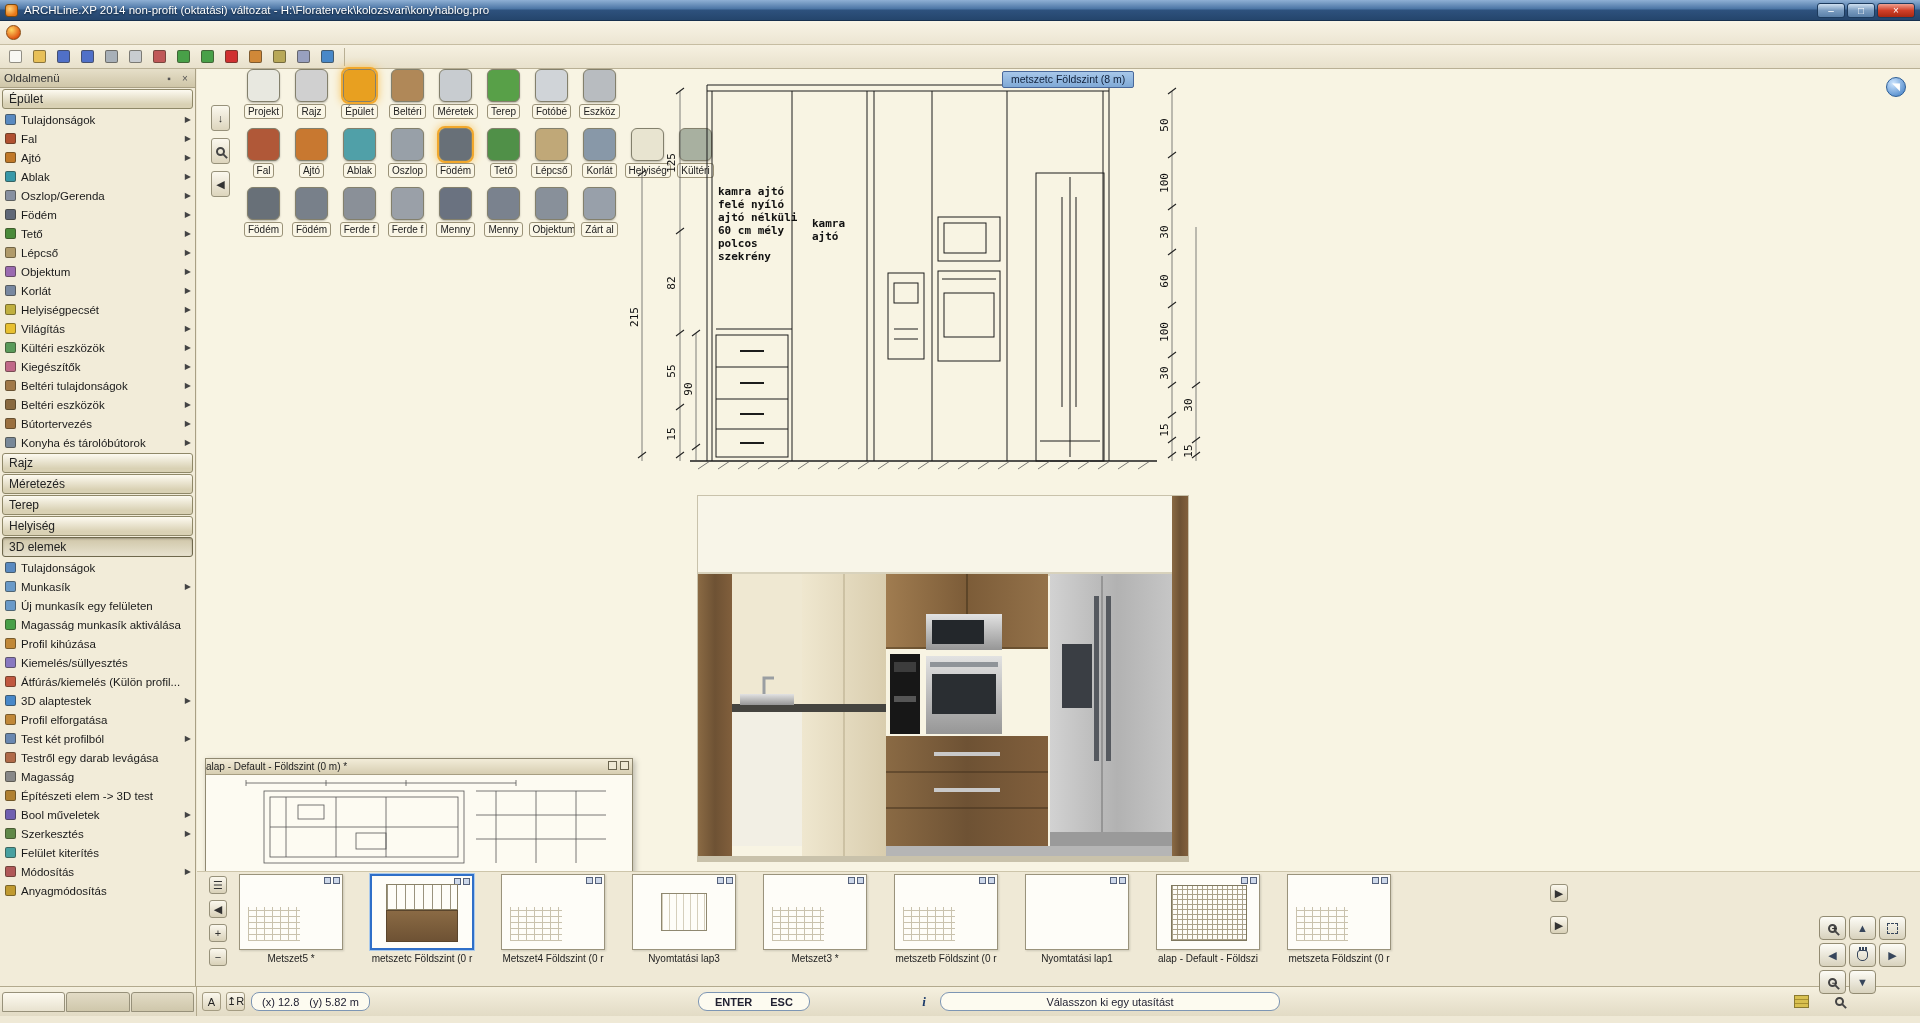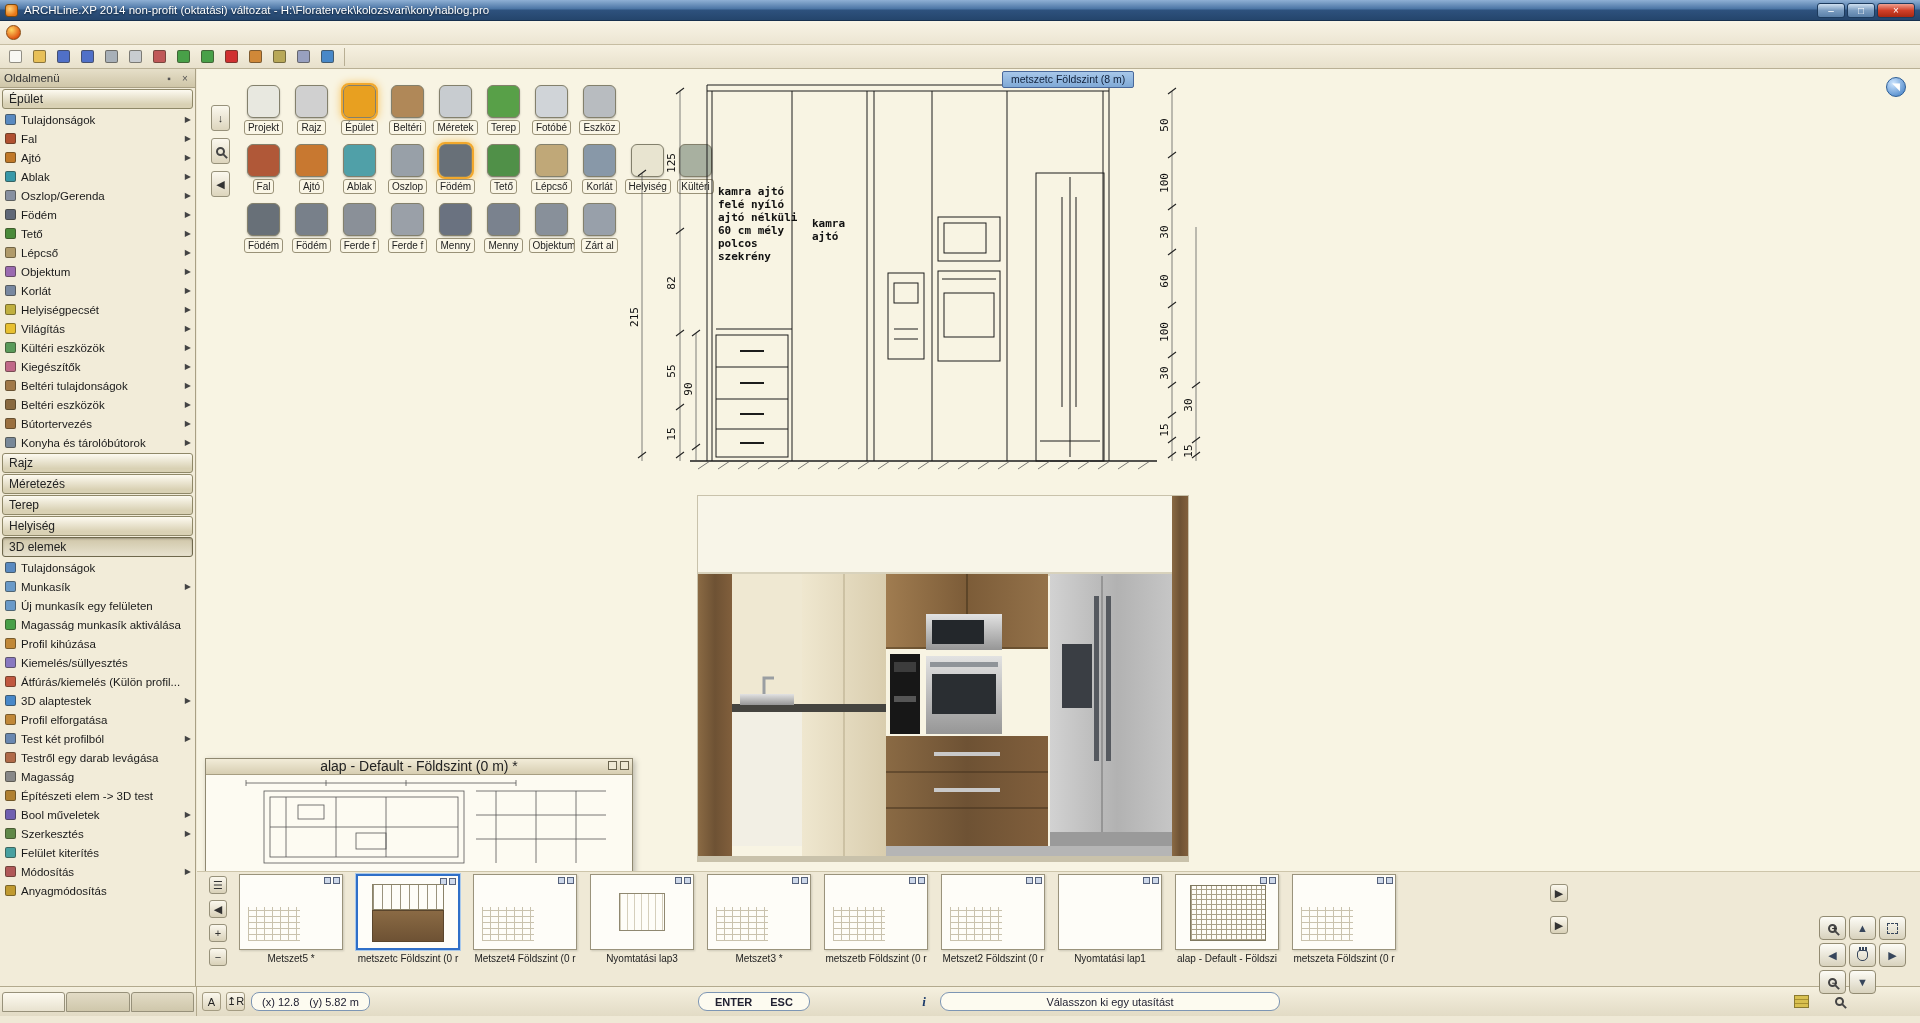--- a/index.html
+++ b/index.html
@@ -55,21 +55,21 @@
   .main{position:absolute;left:197px;top:69px;right:0;height:802px;background:#f8f4e3}
 
   
   .mini-tools{position:absolute;left:14px;top:36px;display:flex;flex-direction:column;gap:7px}
   .mini-btn{width:19px;height:26px;border:1px solid #97917a;border-radius:3px;background:linear-gradient(#fbf8ee,#ddd5bd);
     display:flex;align-items:center;justify-content:center;font-size:11px;color:#333}
   .mag{width:9px;height:9px;border:2px solid #444;border-radius:50%;position:relative;display:inline-block}
   .mag::after{content:"";position:absolute;width:6px;height:2px;background:#444;transform:rotate(45deg);right:-5px;bottom:-3px}
 
   
-  .palette{position:absolute;left:44px;top:16px}
+  .palette{position:absolute;left:44px;top:0}
   .pal-row{display:flex;gap:3px;margin-bottom:9px}
   .pal-btn{width:45px;display:flex;flex-direction:column;align-items:center;gap:2px;cursor:default}
   .pal-ic{width:33px;height:33px;border-radius:6px;border:1px solid #83806c;
     background-image:linear-gradient(rgba(255,255,255,.45),rgba(0,0,0,.18));box-shadow:0 1px 2px rgba(0,0,0,.25)}
   .pal-btn.selected .pal-ic{outline:2px solid #f2a82c;box-shadow:0 0 8px 2px #f6c35e}
   .pal-lb{max-width:46px;background:#faf6e6;border:1px solid #9a9278;border-radius:3px;font-size:10px;
     padding:0 3px;white-space:nowrap;overflow:hidden;color:#222;line-height:13px}
 
   
   .elevation{position:absolute;left:415px;top:4px;width:660px;height:402px}
@@ -81,30 +81,30 @@
   .render3d{position:absolute;left:501px;top:427px;width:490px;height:365px;box-shadow:0 0 0 1px #c9c2ab}
 
   .navround{position:absolute;right:14px;top:8px;width:20px;height:20px;border-radius:50%;
     background:radial-gradient(circle at 35% 30%,#cfe6ff,#5d93d0 75%);border:1px solid #2e5e96;
     color:#fff;font-size:10px;text-align:center;line-height:18px}
 
   
   .planwin{position:absolute;left:205px;top:758px;width:428px;height:120px;background:#fdfbf2;
     border:1px solid #8f public;border:1px solid #8f8870;box-shadow:2px 2px 6px rgba(0,0,0,.25);z-index:3}
   .planwin .pw-title{height:16px;background:linear-gradient(#f2ecd8,#d7ceb2);border-bottom:1px solid #a79e82;
-    font-size:14px;text-align:center;line-height:15px;color:#222;display:flex;align-items:center;justify-content:center;gap:8px}
+    font-size:10px;text-align:center;line-height:15px;color:#222;display:flex;align-items:center;gap:8px}
   .pw-icos{position:absolute;right:3px;top:2px;display:flex;gap:3px}
   .pw-icos span{width:9px;height:9px;border:1px solid #6a644e;background:#efe9d4;display:block}
 
   
   .thumbstrip{position:absolute;left:197px;top:871px;right:0;height:115px;background:#efe9d6;border-top:1px solid #cdc5aa;z-index:4}
   .strip-left{position:absolute;left:12px;top:4px;display:flex;flex-direction:column;gap:6px;align-items:center}
   .strip-btn{width:18px;height:18px;border:1px solid #97917a;border-radius:3px;background:linear-gradient(#fbf8ee,#d9d1b8);
     font-size:11px;color:#333;display:flex;align-items:center;justify-content:center}
-  .thumbs{position:absolute;left:42px;top:2px;display:flex;gap:13px}
+  .thumbs{position:absolute;left:42px;top:2px;display:flex;gap:27px}
   .thumb{width:104px;display:flex;flex-direction:column}
   .tcanvas{width:104px;height:76px;background:#fefdf8;border:1px solid #9a937c;position:relative;box-shadow:1px 1px 2px rgba(0,0,0,.15)}
   .thumb.selected .tcanvas{border:2px solid #2f6fc8;box-shadow:0 0 0 1px #a9c9ec}
   .tlabel{font-size:10px;text-align:center;margin-top:3px;white-space:nowrap;overflow:hidden;color:#222}
   .tpin,.tpop{position:absolute;top:2px;width:7px;height:7px;border:1px solid #55617a;background:#cdd8ea}
   .tpin{right:11px}.tpop{right:2px}
   .sk-faint .tcanvas::after{content:"";position:absolute;left:8px;bottom:8px;width:52px;height:34px;
     background:repeating-linear-gradient(0deg,#c9c2ad 0 1px,transparent 1px 6px),repeating-linear-gradient(90deg,#c9c2ad 0 1px,transparent 1px 8px)}
   .sk-elevation .tcanvas::before{content:"";position:absolute;left:14px;top:34px;width:70px;height:30px;
     background:linear-gradient(#8a6a44,#6e5234);border:1px solid #5a452c}
@@ -770,27 +770,20 @@
       </div>
       <div class="tlabel">Metszet3 *</div>
     </div>
       <div class="thumb sk-faint">
       <div class="tcanvas">
         <span class="tpin"></span>
         <span class="tpop"></span>
       </div>
       <div class="tlabel">metszetb Földszint (0 r</div>
     </div>
-      <div class="thumb sk-faint">
-      <div class="tcanvas">
-        <span class="tpin"></span>
-        <span class="tpop"></span>
-      </div>
-      <div class="tlabel">Metszet2 Földszint (0 r</div>
-    </div>
       <div class="thumb sk-none">
       <div class="tcanvas">
         <span class="tpin"></span>
         <span class="tpop"></span>
       </div>
       <div class="tlabel">Nyomtatási lap1</div>
     </div>
       <div class="thumb sk-dense">
       <div class="tcanvas">
         <span class="tpin"></span>

